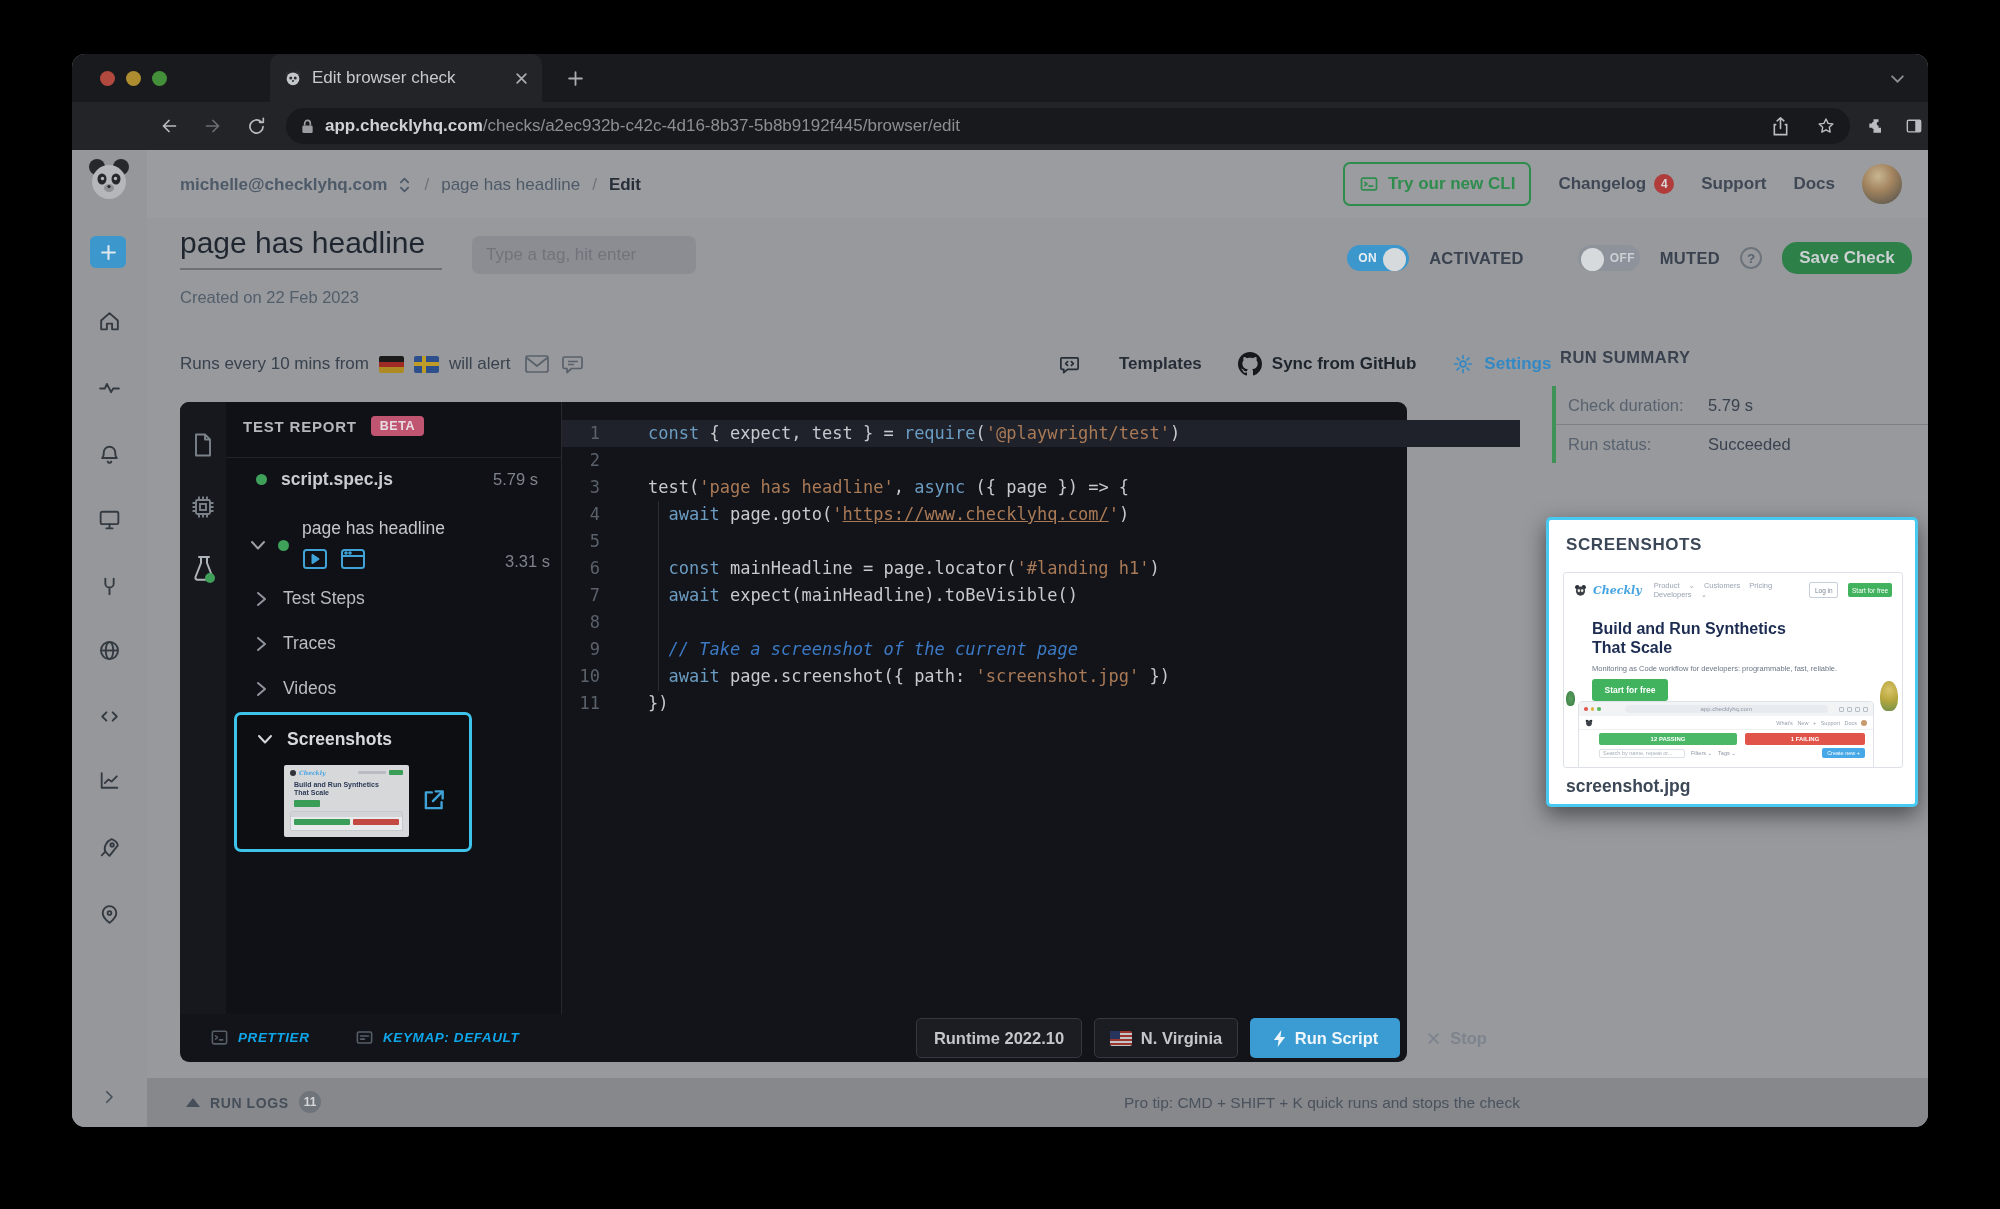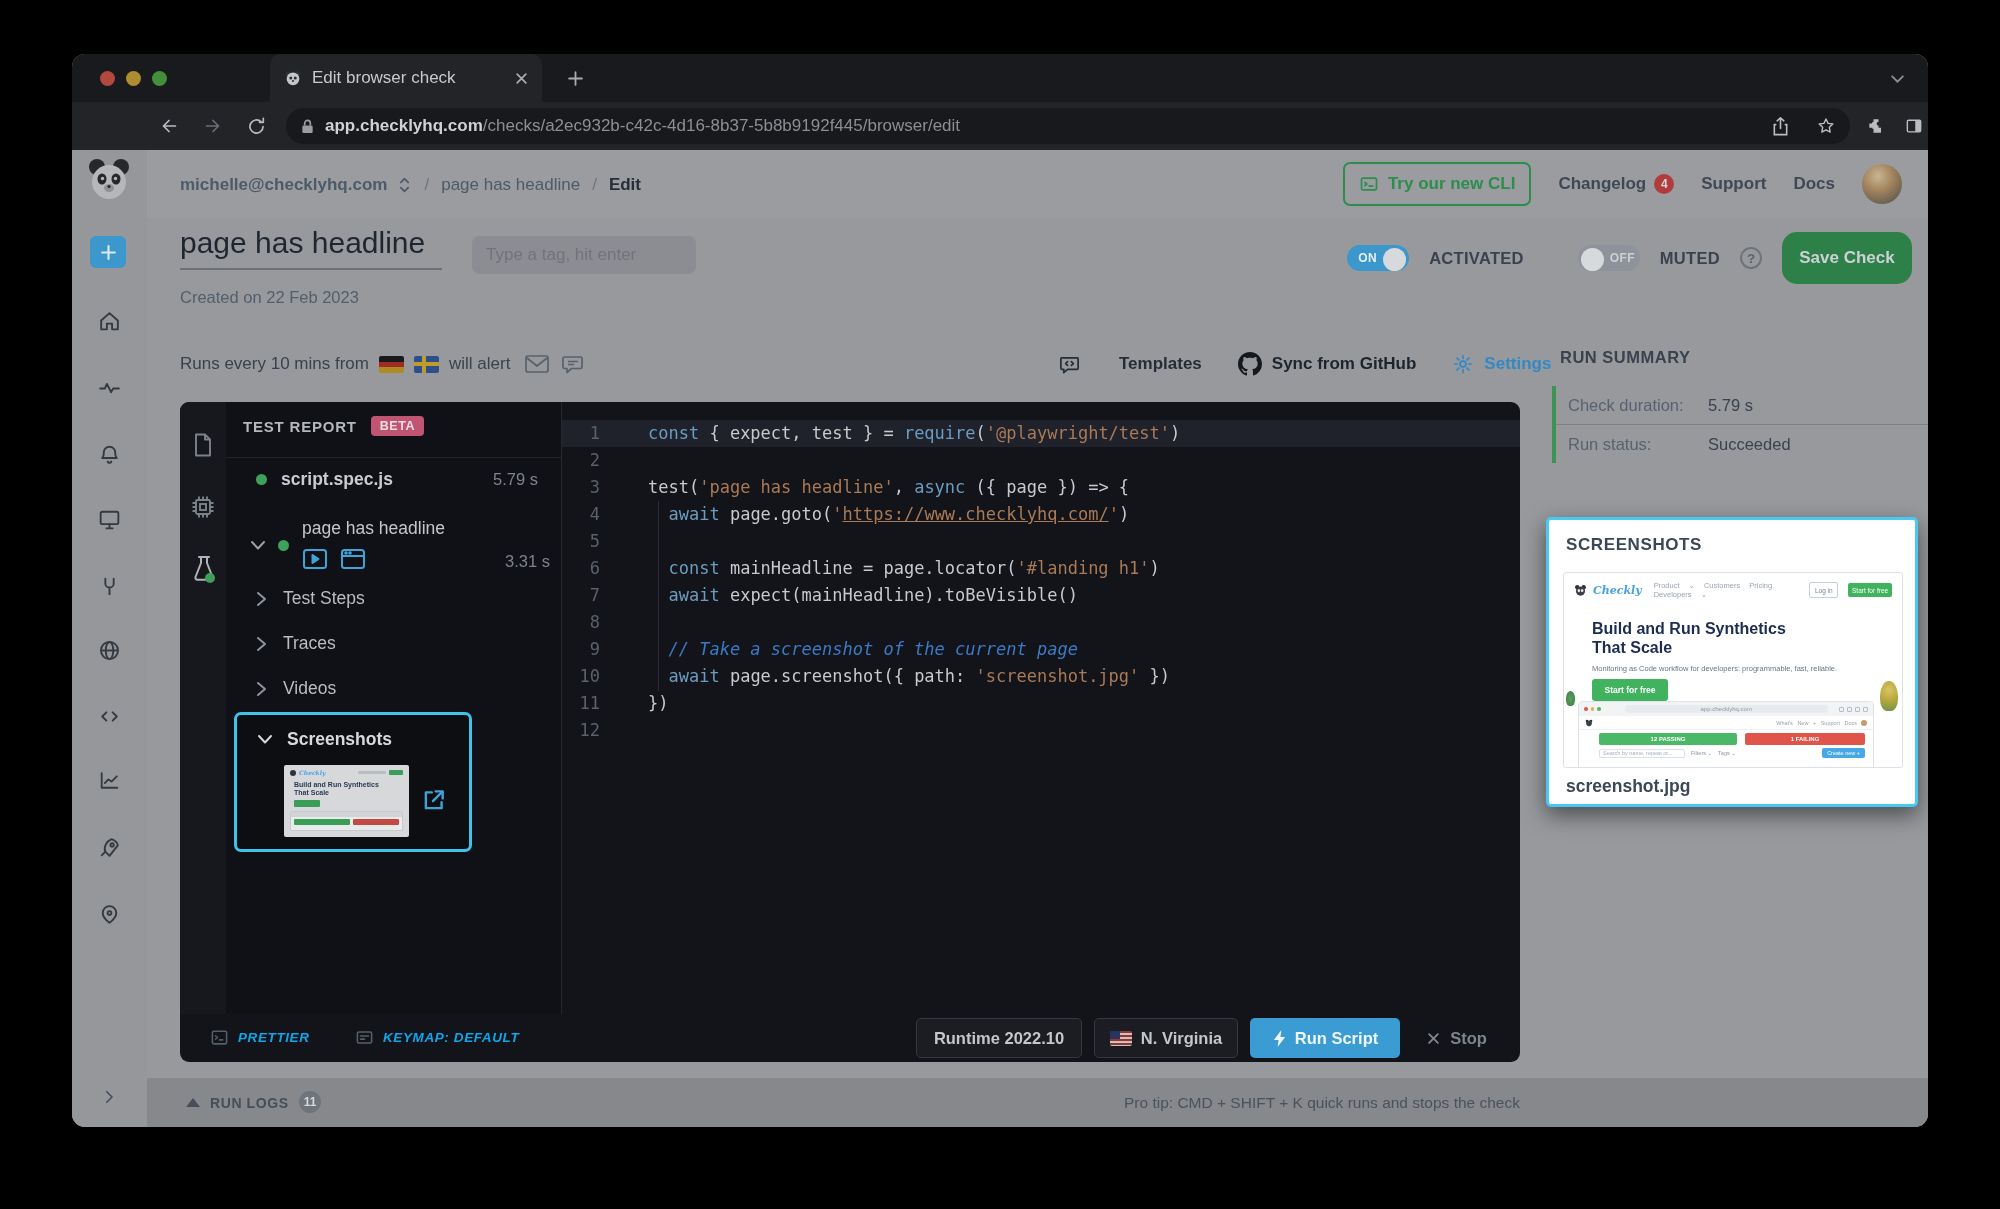--- a/index.html
+++ b/index.html
@@ -50,34 +50,34 @@
   .toggle.on{background:#3b97cc;}
   .toggle.on .knob{right:3px;}
   .toggle.on .tlabel{color:#e8eff4;margin-left:11px;}
   .toggle.off{background:#8e939b;}
   .toggle.off .knob{left:3px;}
   .toggle.off .tlabel{color:#cdd1d6;margin-left:32px;}
   .ctl-label{font-size:16.5px;font-weight:700;color:#39424e;letter-spacing:.3px;}
   .help-dot{width:22px;height:22px;border-radius:50%;border:2px solid #6e747c;color:#5a626c;font-size:13.5px;
             font-weight:700;display:flex;align-items:center;justify-content:center;box-sizing:border-box;}
   .save-btn{background:#2e8049;color:#ccd2d3;font-size:17px;font-weight:700;border:none;border-radius:15px;
-            width:130px;height:52px;}
+            width:130px;height:32px;}
   .muted-txt{color:#525e6a;font-size:16.5px;}
   .runs-txt{color:#39424d;font-size:17px;}
   .flag{width:25px;height:17px;border-radius:2px;display:inline-block;}
   .flag-de{background:linear-gradient(#1a1a1a 33%, #9e2b26 33% 66%, #ad8a22 66%);}
   .flag-se{background:linear-gradient(#2d4f8c,#2d4f8c);position:relative;overflow:hidden;}
   .flag-se:before{content:"";position:absolute;left:8px;top:0;width:4px;height:100%;background:#bf9c27;}
   .flag-se:after{content:"";position:absolute;left:0;top:6.5px;width:100%;height:4px;background:#bf9c27;}
   .flag-us{background:repeating-linear-gradient(#9c342e 0 2px, #c3c5c8 2px 4px);position:relative;}
   .flag-us:before{content:"";position:absolute;left:0;top:0;width:10px;height:8px;background:#27355e;}
   .acticon{font-size:17px;font-weight:600;}
 
   
-  .editor{position:absolute;left:108px;top:348px;width:1340px;height:660px;background:#131419;border-radius:9px;}
+  .editor{position:absolute;left:108px;top:348px;width:1227px;height:660px;background:#131419;border-radius:9px;}
   .estrip{position:absolute;left:0;top:0;width:46px;height:612px;background:#17181d;border-radius:9px 0 0 0;}
   .etree{position:absolute;left:46px;top:0;width:336px;height:612px;background:#101116;border-right:1px solid #26282e;box-sizing:border-box;}
   .treehead{position:absolute;left:17px;top:14px;display:flex;align-items:center;gap:14px;}
   .treehead .t{color:#b4b8bd;font-size:15px;font-weight:700;letter-spacing:.8px;}
   .beta{background:#c05572;color:#e8dde2;font-size:12.5px;font-weight:700;border-radius:4px;padding:3px 9px;letter-spacing:.5px;}
   .tdiv{position:absolute;left:0;top:55px;width:100%;height:1px;background:#22242a;}
   .gdot{width:11px;height:11px;border-radius:50%;background:#3fa05a;display:inline-block;}
   .trow-name{color:#c9ccd0;font-size:17.5px;font-weight:600;}
   .trow-time{color:#7d838c;font-size:16.5px;position:absolute;right:24px;}
   .titem{color:#b9bdc2;font-size:17.5px;}
@@ -546,21 +546,20 @@
         <div class="code-row"><span class="ln">2</span><span class="cl"></span></div>
         <div class="code-row"><span class="ln">3</span><span class="cl"><span class="tx">test(</span><span class="st">'page has headline'</span><span class="tx">, </span><span class="kw">async</span><span class="tx"> ({ page }) =&gt; {</span></span></div>
         <div class="code-row"><span class="ln">4</span><span class="cl"><span class="tx">  </span><span class="kw">await</span><span class="tx"> page.goto(</span><span class="st">'</span><span class="url">https://www.checklyhq.com/</span><span class="st">'</span><span class="tx">)</span></span></div>
         <div class="code-row"><span class="ln">5</span><span class="cl"></span></div>
         <div class="code-row"><span class="ln">6</span><span class="cl"><span class="tx">  </span><span class="kw">const</span><span class="tx"> mainHeadline = page.locator(</span><span class="st">'#landing h1'</span><span class="tx">)</span></span></div>
         <div class="code-row"><span class="ln">7</span><span class="cl"><span class="tx">  </span><span class="kw">await</span><span class="tx"> expect(mainHeadline).toBeVisible()</span></span></div>
         <div class="code-row"><span class="ln">8</span><span class="cl"></span></div>
         <div class="code-row"><span class="ln">9</span><span class="cl"><span class="tx">  </span><span class="cm">// Take a screenshot of the current page</span></span></div>
         <div class="code-row"><span class="ln">10</span><span class="cl"><span class="tx">  </span><span class="kw">await</span><span class="tx"> page.screenshot({ path: </span><span class="st">'screenshot.jpg'</span><span class="tx"> })</span></span></div>
         <div class="code-row"><span class="ln">11</span><span class="cl"><span class="tx">})</span></span></div>
-        <div class="code-row"><span class="ln">12</span><span class="cl"></span></div>
       </div>
 
     <div class="ebar">
       <span class="abs flex" style="left:30px;top:14px;gap:9px;">
         <svg width="19" height="19" viewBox="0 0 24 24" fill="none" stroke="#565e68" stroke-width="2" stroke-linecap="round" stroke-linejoin="round">
             <rect x="3" y="4" width="18" height="16" rx="2"></rect>
             <path d="M7 10 L9.5 12 L7 14 M12 15 H16"></path>
           </svg>
         <span class="ebar-label">PRETTIER</span>
       </span>

